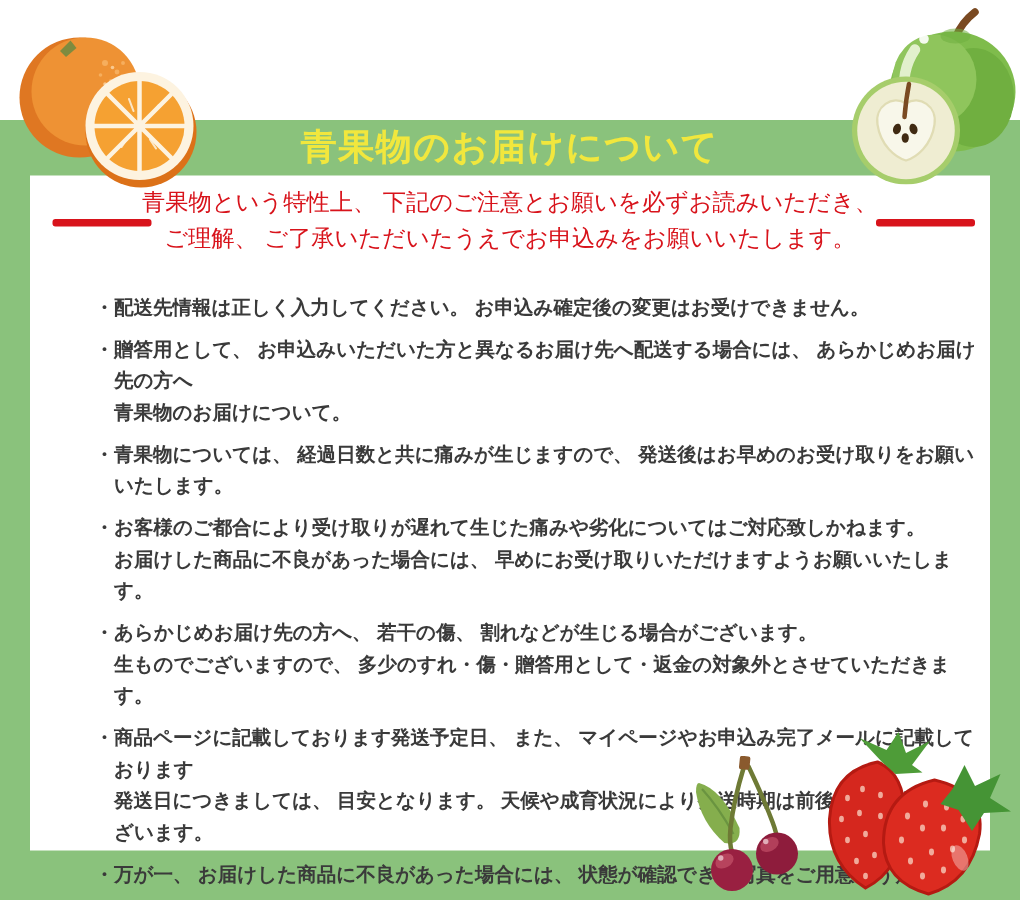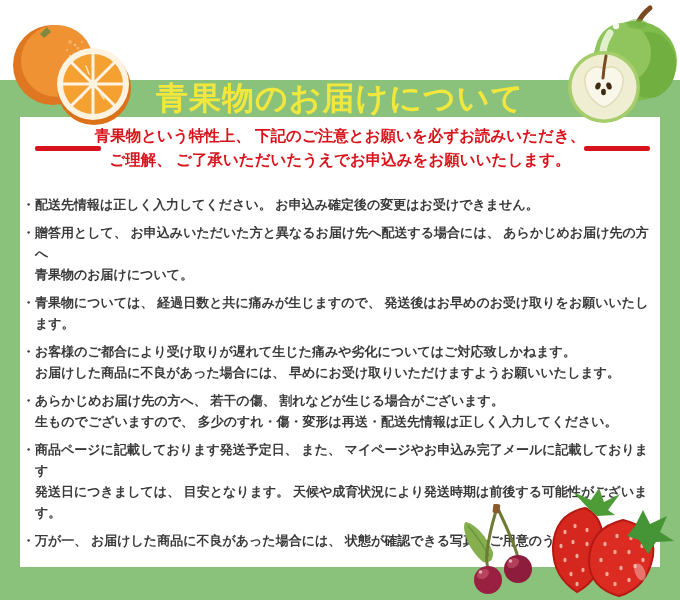--- a/index.html
+++ b/index.html
@@ -3,31 +3,31 @@
 <meta charset="utf-8">
 <style>
   html,body{margin:0;padding:0;}
   body{font-family:"Liberation Sans","DejaVu Sans",sans-serif;background:#fff;}
   .page{position:relative;width:680px;height:600px;background:#ffffff;overflow:hidden;}
 
   .green-area{position:absolute;left:0;top:80px;width:680px;height:520px;background:#8AC27C;}
   .white-box{position:absolute;left:20px;top:117px;width:640px;height:450px;background:#ffffff;}
 
   .banner{position:absolute;left:0;top:80px;width:680px;height:37px;display:flex;align-items:center;justify-content:center;z-index:3;}
-  .banner-title{color:#F1E73D;font-size:32px;font-weight:bold;letter-spacing:1px;line-height:37px;white-space:nowrap;}
+  .banner-title{color:#F1E73D;font-size:24px;font-weight:bold;letter-spacing:1px;line-height:37px;white-space:nowrap;}
 
   .intro{position:absolute;left:0;top:124px;width:680px;text-align:center;z-index:3;}
-  .intro div{color:#D8131B;font-weight:bold;font-size:15.5px;line-height:24px;white-space:nowrap;}
+  .intro div{color:#D8131B;font-weight:normal;font-size:15.5px;line-height:24px;white-space:nowrap;}
 
   .dash{position:absolute;height:5px;width:66px;background:#D8131B;border-radius:2px;z-index:3;}
   .dash-left{left:35px;top:146px;}
   .dash-right{left:584px;top:146px;}
 
   .notices{position:absolute;left:22px;top:194px;width:632px;z-index:3;color:#3A3A3A;font-size:13px;font-weight:bold;line-height:21px;}
-  .notice{margin-bottom:7px;padding-left:13px;text-indent:-13px;}
+  .notice{margin-bottom:7px;padding-left:13px;text-indent:-13px;margin-left:41px;}
   .notice .b{display:inline-block;width:13px;text-indent:0;}
   .notice .l2{display:block;text-indent:0;}
 
   .fruit{position:absolute;z-index:4;}
   .orange-pos{left:12px;top:18px;}
   .apple-pos{left:557px;top:3px;}
   .cherry-pos{left:463px;top:504px;}
   .strawberry-pos{left:543px;top:484px;}
 </style>
 </head>
@@ -48,21 +48,21 @@
   </div>
 
   <div class="dash dash-left"></div>
   <div class="dash dash-right"></div>
 
   <div class="notices">
     <div class="notice"><span class="b">・</span><span>配送先情報は正しく入力してください。 お申込み確定後の変更はお受けできません。</span></div>
     <div class="notice"><span class="b">・</span><span>贈答用として、 お申込みいただいた方と異なるお届け先へ配送する場合には、 あらかじめお届け先の方へ</span><span class="l2">青果物のお届けについて。</span></div>
     <div class="notice"><span class="b">・</span><span>青果物については、 経過日数と共に痛みが生じますので、 発送後はお早めのお受け取りをお願いいたします。</span></div>
     <div class="notice"><span class="b">・</span><span>お客様のご都合により受け取りが遅れて生じた痛みや劣化についてはご対応致しかねます。</span><span class="l2">お届けした商品に不良があった場合には、 早めにお受け取りいただけますようお願いいたします。</span></div>
-    <div class="notice"><span class="b">・</span><span>あらかじめお届け先の方へ、 若干の傷、 割れなどが生じる場合がございます。</span><span class="l2">生ものでございますので、 多少のすれ・傷・変形は再送・配送先情報は正しく入力してください。</span></div>
+    <div class="notice"><span class="b">・</span><span>あらかじめお届け先の方へ、 若干の傷、 割れなどが生じる場合がございます。</span><span class="l2">生ものでございますので、 多少のすれ・傷・贈答用として・返金の対象外とさせていただきます。</span></div>
     <div class="notice"><span class="b">・</span><span>商品ページに記載しております発送予定日、 また、 マイページやお申込み完了メールに記載しております</span><span class="l2">発送日につきましては、 目安となります。 天候や成育状況により発送時期は前後する可能性がございます。</span></div>
     <div class="notice"><span class="b">・</span><span>万が一、 お届けした商品に不良があった場合には、 状態が確認できる写真をご用意のうえ、</span></div>
 
   </div>
 
   <svg class="fruit orange-pos" width="120" height="112" viewBox="0 0 120 112" aria-hidden="true">
     <circle cx="41" cy="47" r="40" fill="#DF7722"></circle>
     <circle cx="45" cy="43" r="36" fill="#EE9234"></circle>
     <path d="M28,16 l7,-7 l4,5 l-7,6 z" fill="#7E8B3F"></path>
     <g fill="#F6AE5D">

